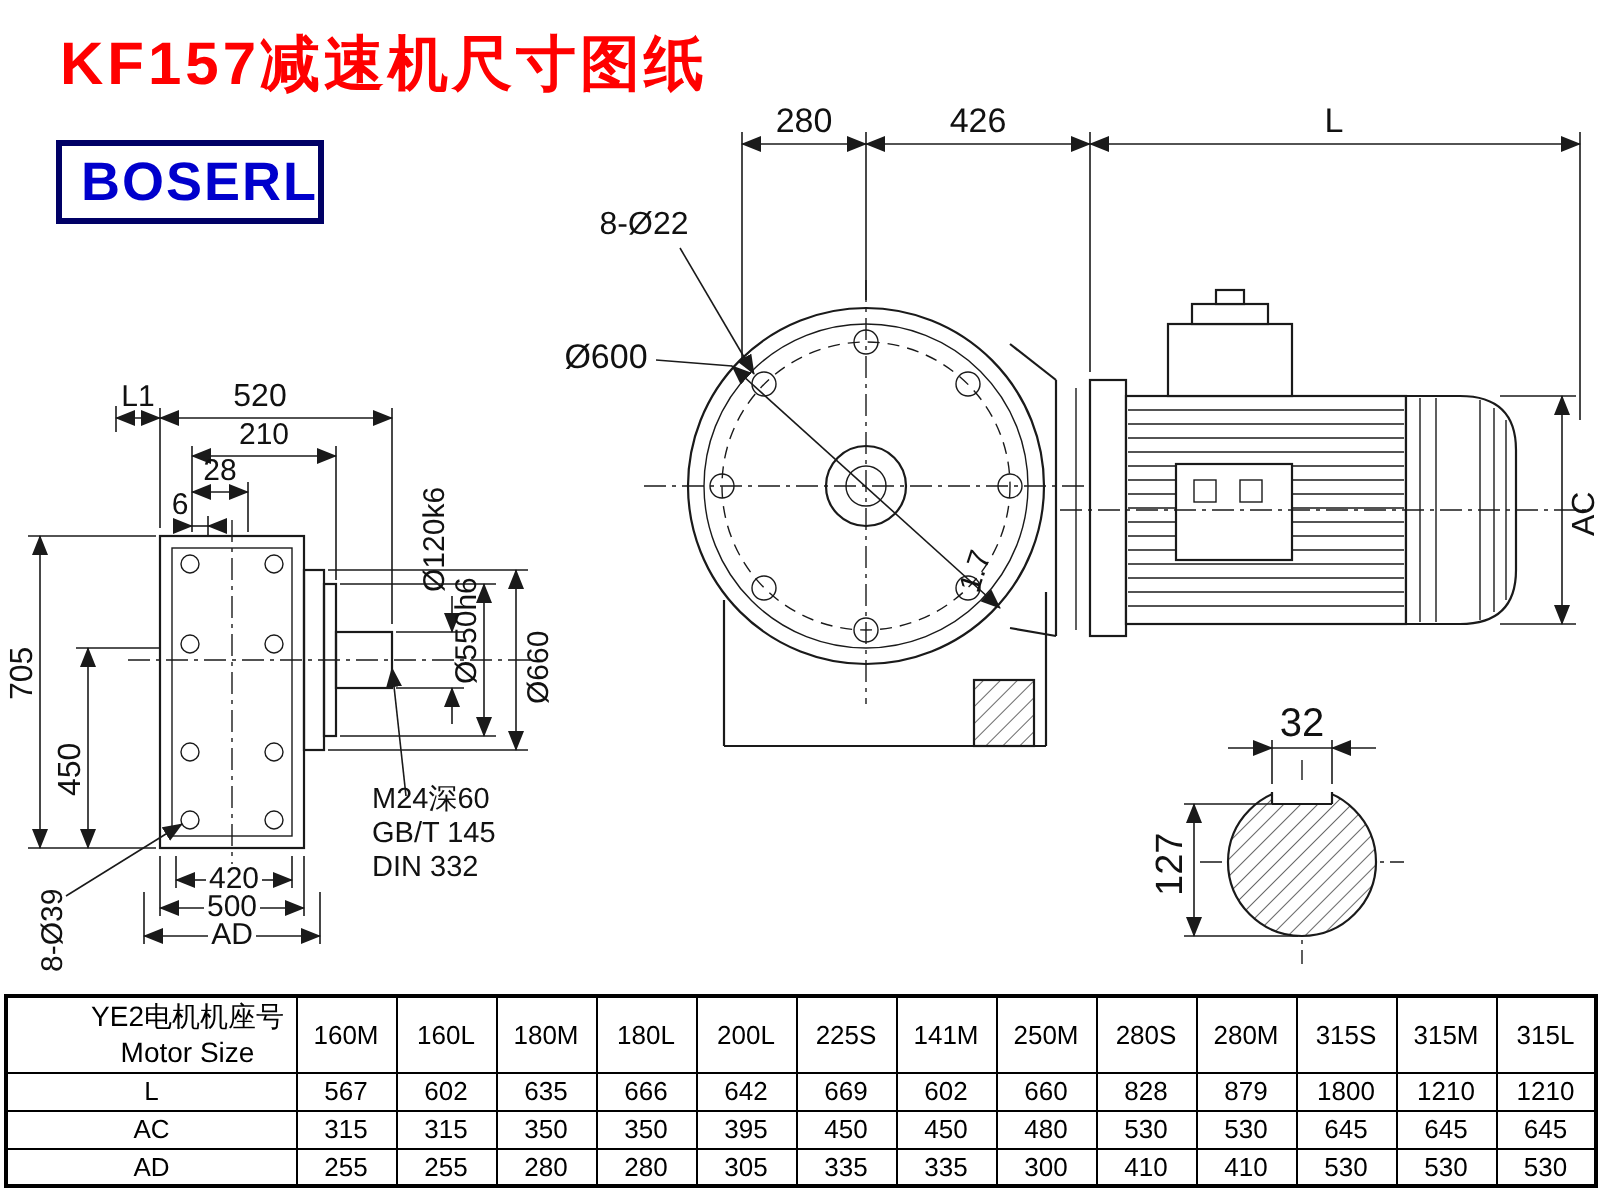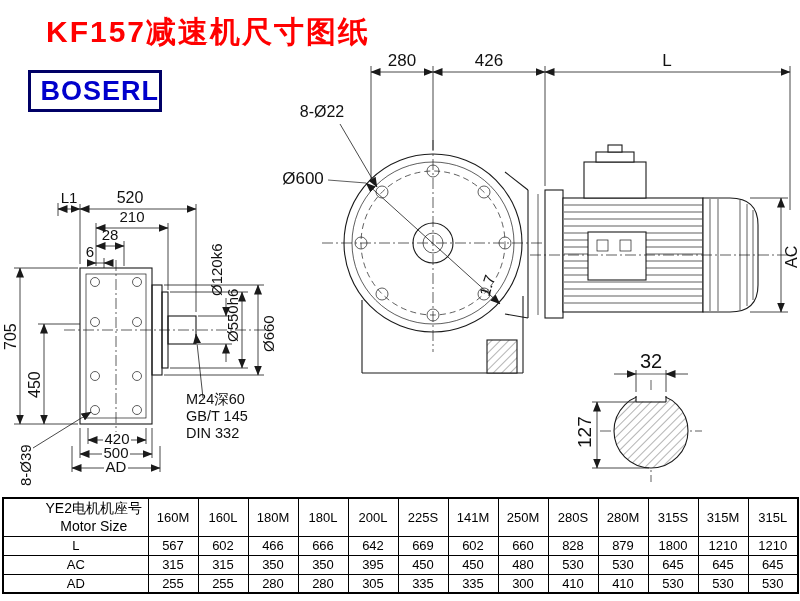--- a/index.html
+++ b/index.html
@@ -1,18 +1,18 @@
 <!DOCTYPE html>
 <html><head>
 <meta charset="utf-8">
 <style>
   html,body{margin:0;padding:0;background:#fff;}
   .page{position:relative;width:800px;height:601px;background:#fff;overflow:hidden;
         font-family:"Liberation Sans",sans-serif;}
-  .title{position:absolute;left:46px;top:12px;font-size:30px;font-weight:bold;
+  .title{position:absolute;left:30px;top:12px;font-size:30px;font-weight:bold;
          color:#ff0000;letter-spacing:2px;white-space:nowrap;}
   .brand{position:absolute;left:28px;top:70px;width:128px;height:36px;
          border:3px solid #000066;display:flex;align-items:center;justify-content:flex-end;
          color:#0000cc;font-size:27px;font-weight:bold;letter-spacing:1px;}
   svg{position:absolute;left:0;top:0;}
   svg text{fill:#111;font-family:"Liberation Sans",sans-serif;}
   .mid{text-anchor:middle;}
   .t17{font-size:17px;} .t16{font-size:16px;} .t15{font-size:15px;}
   .t14{font-size:14.5px;} .t19{font-size:19px;} .t20{font-size:20px;}
   .ol{fill:none;stroke:#1a1a1a;stroke-width:1.1;}
@@ -288,21 +288,21 @@
           <th>315S</th>
           <th>315M</th>
           <th>315L</th>
         </tr>
     </thead>
     <tbody>
         <tr>
           <th>L</th>
           <td>567</td>
           <td>602</td>
-          <td>466</td>
+          <td>635</td>
           <td>666</td>
           <td>642</td>
           <td>669</td>
           <td>602</td>
           <td>660</td>
           <td>828</td>
           <td>879</td>
           <td>1800</td>
           <td>1210</td>
           <td>1210</td>

